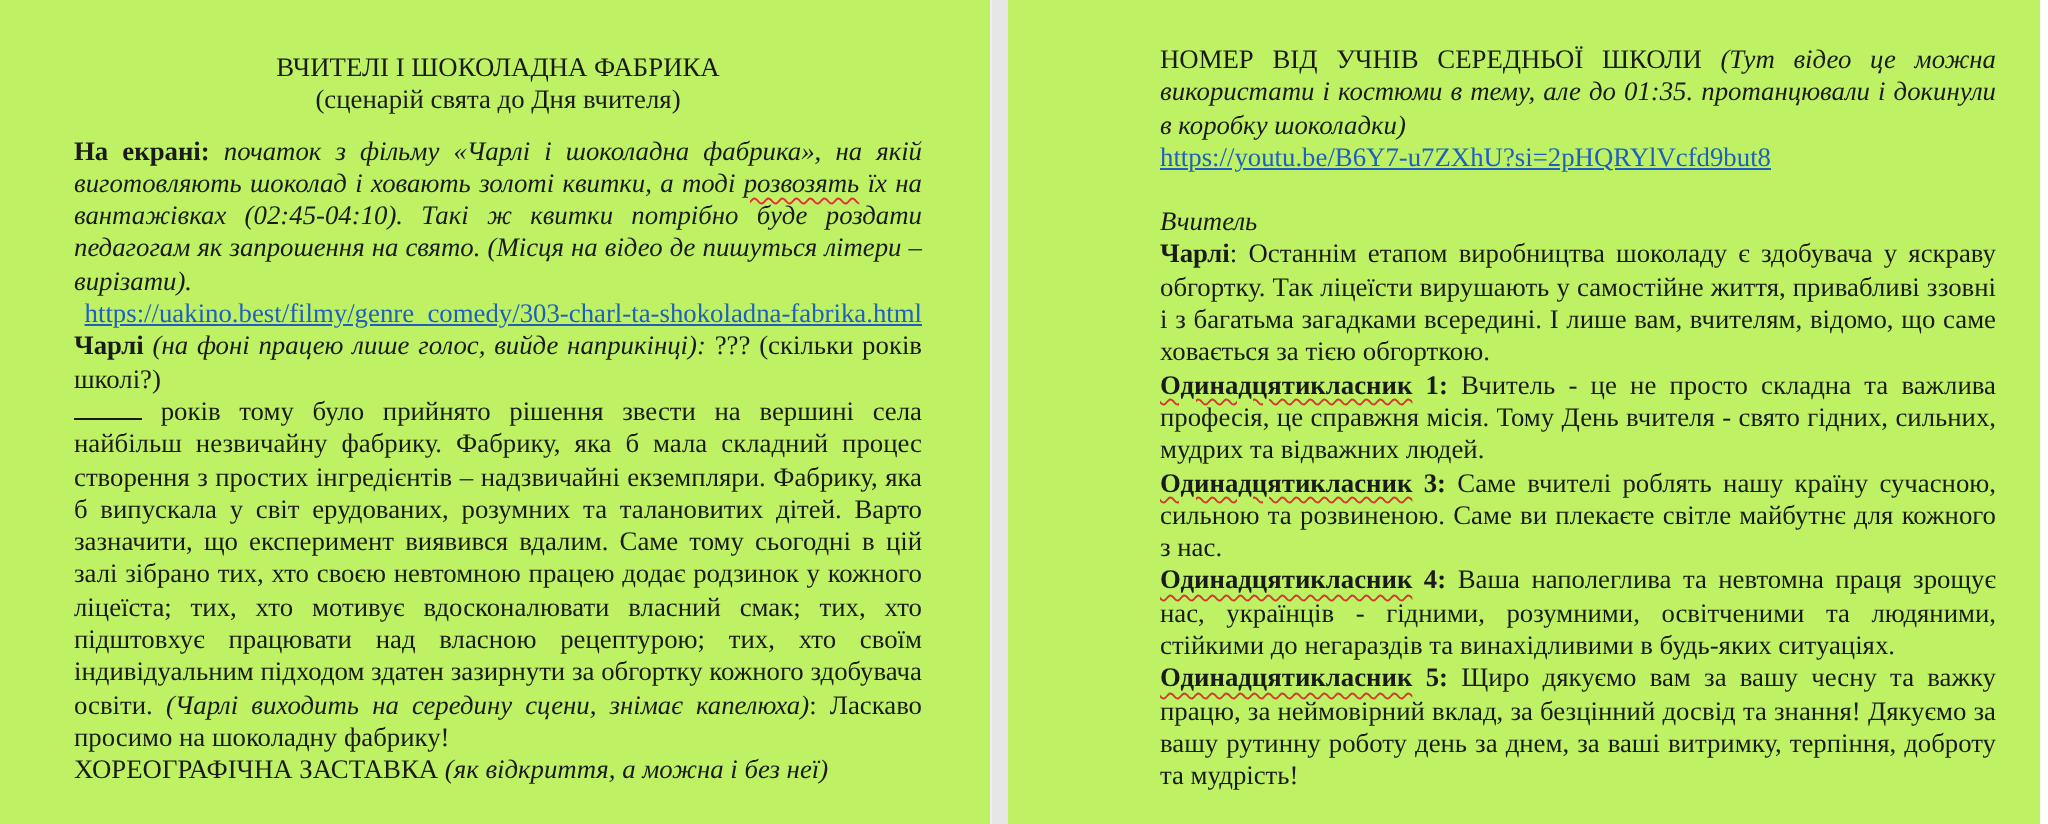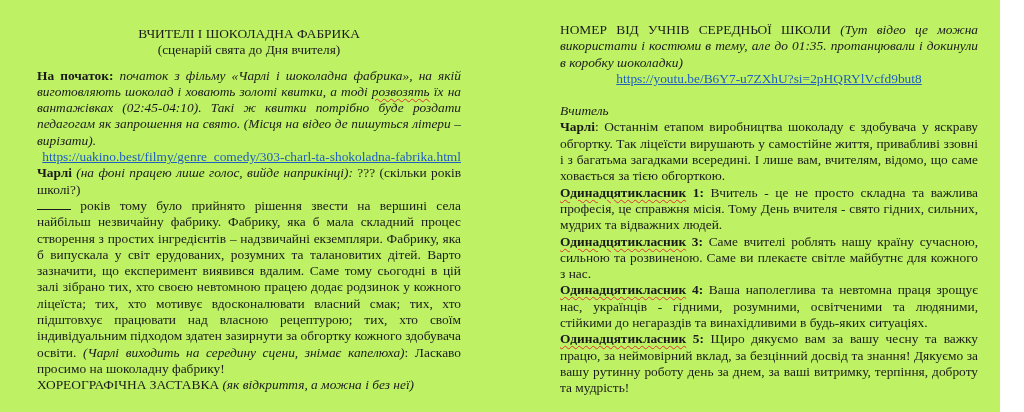--- a/index.html
+++ b/index.html
@@ -7,21 +7,21 @@
     width: 1024px; height: 412px; overflow: hidden;
     background: #ffffff;
     font-family: "Liberation Serif", "DejaVu Serif", serif;
     color: #1a1a1a;
     position: relative;
   }
   .page {
     position: absolute; top: 0; height: 412px; background: #bef264; overflow: hidden;
   }
   #page-left { left: 0; width: 495px; }
-  #page-right { left: 484px; width: 516px; }
+  #page-right { left: 504px; width: 516px; }
   .gutter {
     position: absolute; top: 0; left: 495px; width: 13px; height: 412px;
     background: #e6e6e6;
     border-left: 1px solid #efefef; border-right: 1px solid #efefef;
   }
   .content {
     position: absolute; font-size: 13.4px; line-height: 16.3px;
     text-align: justify;
   }
   #page-left .content { left: 37px; top: 26px; width: 424px; }
@@ -38,21 +38,21 @@
 </style>
 </head>
 <body>
 
 <div class="page" id="page-left">
   <div class="content">
     <p class="center">ВЧИТЕЛІ І ШОКОЛАДНА ФАБРИКА</p>
     <p class="center">(сценарій свята до Дня вчителя)</p>
     <div class="gap-s"></div>
     <p>
-      <span class="b">На початок:</span><span class="i"> початок з фільму «Чарлі і шоколадна фабрика», на якій виготовляють шоколад і ховають золоті квитки, а тоді </span><span class="i spell">розвозять</span><span class="i"> їх на вантажівках (02:45-04:10). Такі ж квитки потрібно буде роздати педагогам як запрошення на свято. (Місця на відео де пишуться літери – вирізати).</span>
+      <span class="b">На екрані:</span><span class="i"> початок з фільму «Чарлі і шоколадна фабрика», на якій виготовляють шоколад і ховають золоті квитки, а тоді </span><span class="i spell">розвозять</span><span class="i"> їх на вантажівках (02:45-04:10). Такі ж квитки потрібно буде роздати педагогам як запрошення на свято. (Місця на відео де пишуться літери – вирізати).</span>
     </p>
     <p style="text-align:right"><a class="link">https://uakino.best/filmy/genre_comedy/303-charl-ta-shokoladna-fabrika.html</a></p>
     <p>
       <span class="b">Чарлі</span><span class="i"> (на фоні працею лише голос, вийде наприкінці): </span><span>??? (скільки років школі?)</span>
       <br><span class="blank"></span><span> років тому було прийнято рішення звести на вершині села найбільш незвичайну фабрику. Фабрику, яка б мала складний процес створення з простих інгредієнтів – надзвичайні екземпляри. Фабрику, яка б випускала у світ ерудованих, розумних та талановитих дітей. Варто зазначити, що експеримент виявився вдалим. Саме тому сьогодні в цій залі зібрано тих, хто своєю невтомною працею додає родзинок у кожного ліцеїста; тих, хто мотивує вдосконалювати власний смак; тих, хто підштовхує  працювати над власною рецептурою; тих, хто своїм індивідуальним підходом здатен зазирнути за обгортку кожного здобувача освіти. </span><span class="i">(Чарлі виходить на середину сцени, знімає капелюха)</span><span>: Ласкаво просимо на шоколадну фабрику!</span>
     </p>
     <p style="text-align:left">
       <span>ХОРЕОГРАФІЧНА ЗАСТАВКА</span><span class="i"> (як відкриття, а можна і без неї)</span>
     </p>
     <div class="gap-m"></div>
@@ -61,21 +61,21 @@
   </div>
 </div>
 
 <div class="gutter"></div>
 
 <div class="page" id="page-right">
   <div class="content">
     <p>
       <span>НОМЕР ВІД УЧНІВ СЕРЕДНЬОЇ ШКОЛИ</span><span class="i"> (Тут відео це можна використати і костюми в тему, але до 01:35. протанцювали і докинули в коробку шоколадки)</span>
     </p>
-    <p style="text-align:center"><a class="link">https://youtu.be/B6Y7-u7ZXhU?si=2pHQRYlVcfd9but8</a></p>
+    <p style="text-align:left"><a class="link">https://youtu.be/B6Y7-u7ZXhU?si=2pHQRYlVcfd9but8</a></p>
     <div class="gap-m"></div>
     <p class="i">Вчитель</p>
     <p>
       <span class="b">Чарлі</span><span>: Останнім етапом виробництва шоколаду є здобувача у яскраву обгортку. Так ліцеїсти вирушають у самостійне життя, привабливі ззовні і з багатьма загадками всередині.  І лише вам, вчителям, відомо, що саме ховається за тією обгорткою.</span>
     </p>
     <p><span class="b spell">Одинадцятикласник</span><span class="b"> 1:</span><span> Вчитель - це не просто складна та важлива професія, це справжня місія. Тому День вчителя - свято гідних, сильних, мудрих та відважних людей.</span></p>
     <p><span class="b spell">Одинадцятикласник</span><span class="b"> 3:</span><span> Саме вчителі роблять нашу країну сучасною, сильною та розвиненою. Саме ви плекаєте світле майбутнє для кожного з нас.</span></p>
     <p><span class="b spell">Одинадцятикласник</span><span class="b"> 4:</span><span>  Ваша наполеглива та невтомна праця зрощує нас, українців - гідними, розумними, освітченими та  людяними, стійкими до негараздів та винахідливими в будь-яких ситуаціях.</span></p>
     <p><span class="b spell">Одинадцятикласник</span><span class="b"> 5:</span><span> Щиро дякуємо вам за вашу чесну та важку працю, за неймовірний вклад, за безцінний досвід та знання! Дякуємо за вашу рутинну роботу день за днем, за ваші витримку, терпіння, доброту та мудрість!</span></p>
 

